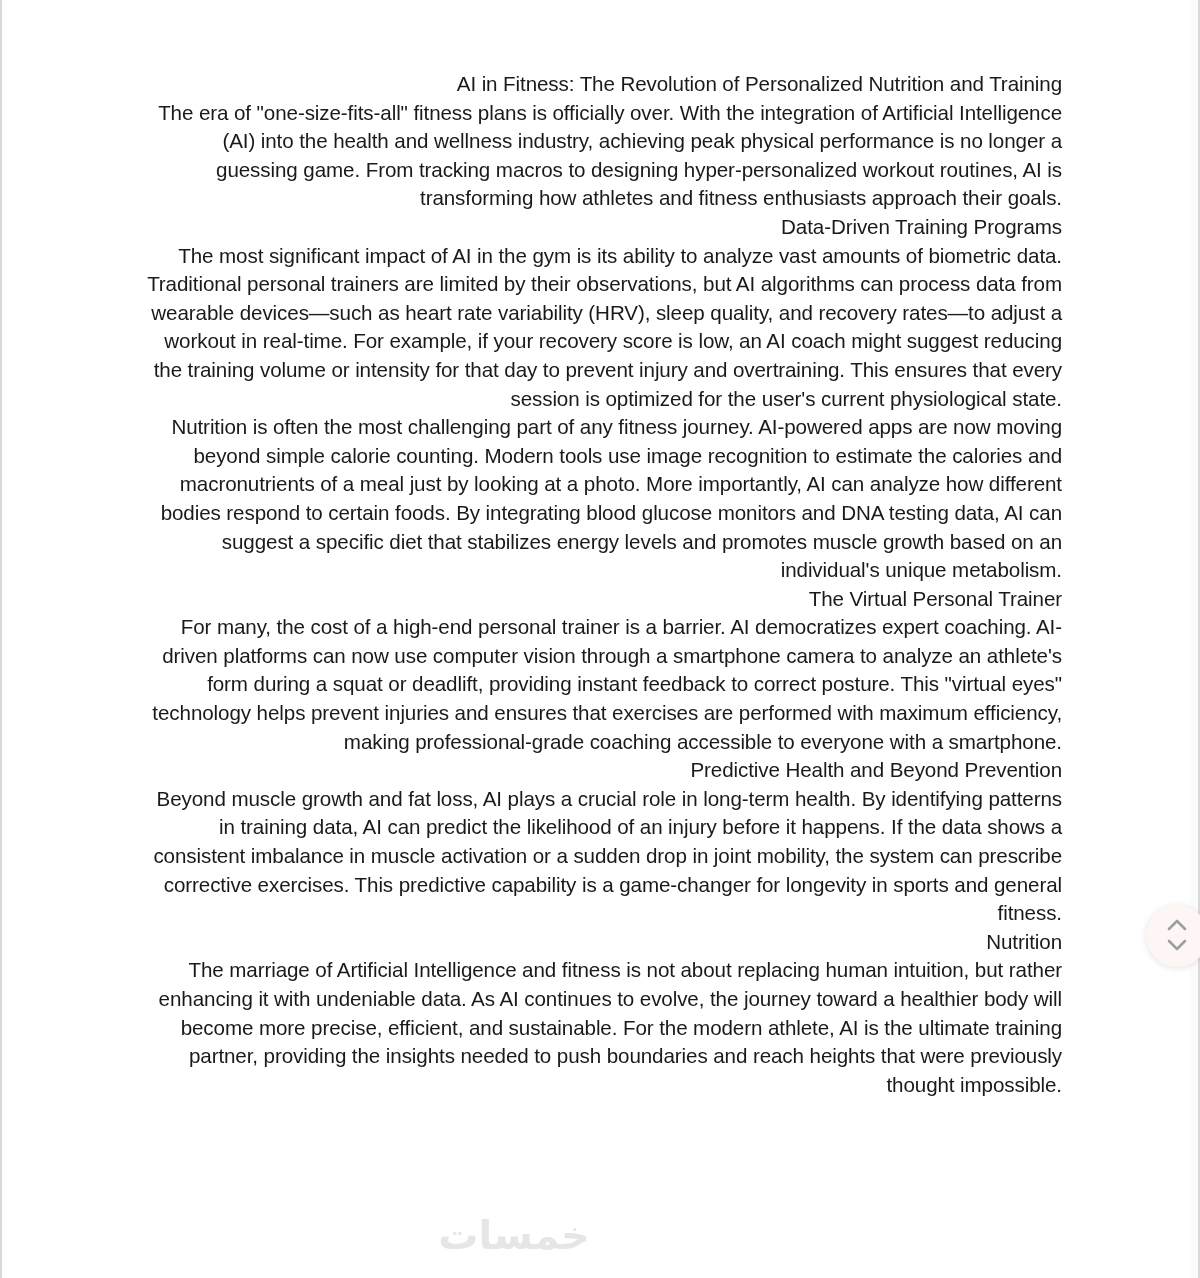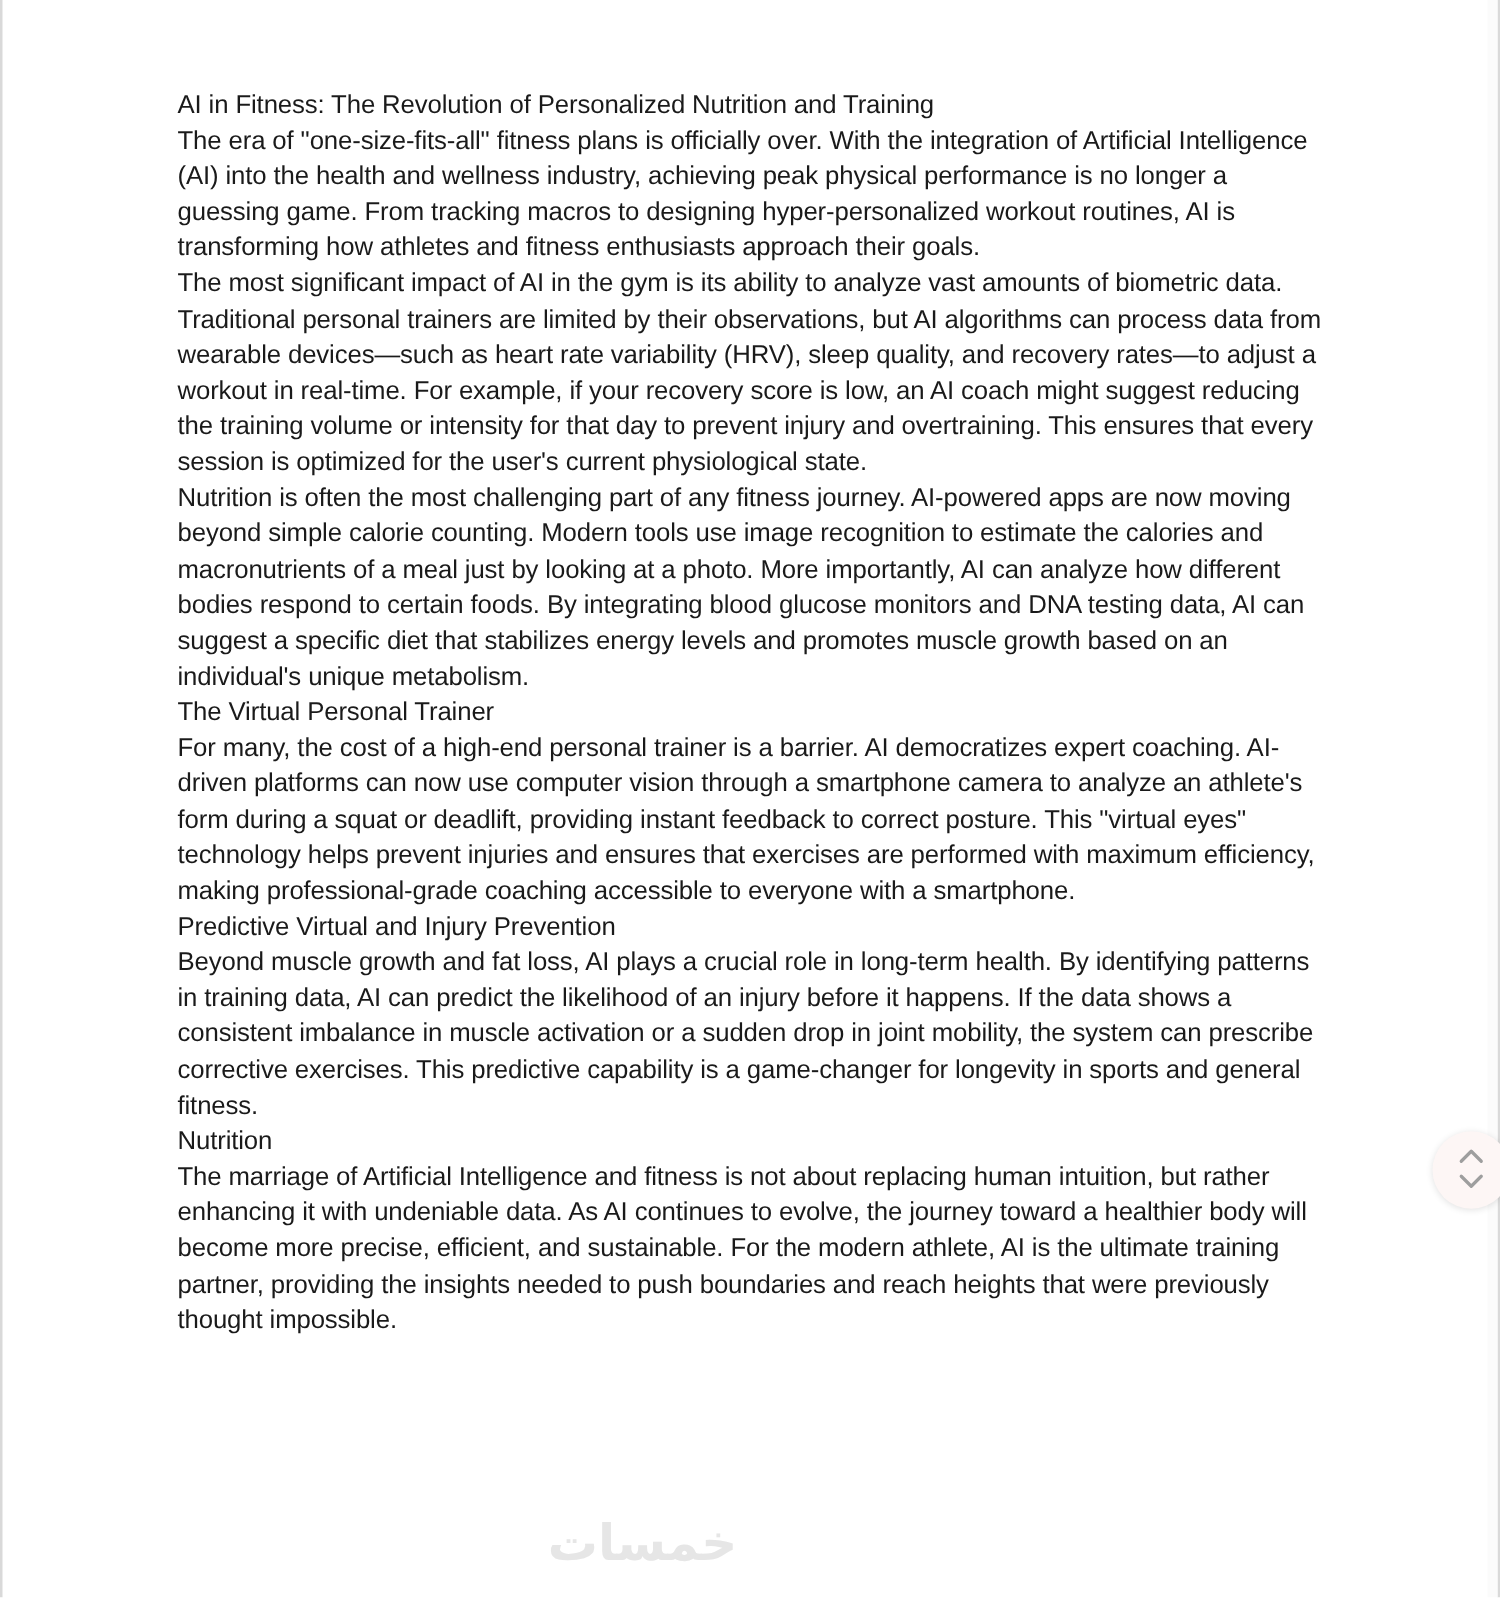--- a/index.html
+++ b/index.html
@@ -34,20 +34,21 @@
       left: 142px;
       top: 70px;
       width: 920px;
       font-size: 20.6px;
       line-height: 28.6px;
       letter-spacing: -0.1px;
     }
     .article p {
       margin: 0;
       padding: 0;
+      text-align: right;
     }
     .watermark {
       position: absolute;
       left: 0;
       width: 1028px;
       top: 1212px;
       text-align: center;
       font-family: "DejaVu Sans", sans-serif;
       font-size: 40px;
       font-weight: bold;
@@ -78,28 +79,29 @@
 </head>
 <body>
 
 <div class="page-frame"></div>
 <div class="right-gutter"></div>
 
 <article class="article">
   <p>AI in Fitness: The Revolution of Personalized Nutrition and Training</p>
   <p>The era of "one-size-fits-all" fitness plans is officially over. With the integration of Artificial Intelligence (AI) into the health and wellness industry, achieving peak physical performance is no longer a guessing game. From tracking macros to designing hyper-personalized workout routines, AI is transforming how athletes and fitness enthusiasts approach their goals.</p>
 
+  <p>Data-Driven Training Programs</p>
   <p>The most significant impact of AI in the gym is its ability to analyze vast amounts of biometric data. Traditional personal trainers are limited by their observations, but AI algorithms can process data from wearable devices—such as heart rate variability (HRV), sleep quality, and recovery rates—to adjust a workout in real-time. For example, if your recovery score is low, an AI coach might suggest reducing the training volume or intensity for that day to prevent injury and overtraining. This ensures that every session is optimized for the user's current physiological state.</p>
 
   <p>Nutrition is often the most challenging part of any fitness journey. AI-powered apps are now moving beyond simple calorie counting. Modern tools use image recognition to estimate the calories and macronutrients of a meal just by looking at a photo. More importantly, AI can analyze how different bodies respond to certain foods. By integrating blood glucose monitors and DNA testing data, AI can suggest a specific diet that stabilizes energy levels and promotes muscle growth based on an individual's unique metabolism.</p>
 
   <p>The Virtual Personal Trainer</p>
   <p>For many, the cost of a high-end personal trainer is a barrier. AI democratizes expert coaching. AI-driven platforms can now use computer vision through a smartphone camera to analyze an athlete's form during a squat or deadlift, providing instant feedback to correct posture. This "virtual eyes" technology helps prevent injuries and ensures that exercises are performed with maximum efficiency, making professional-grade coaching accessible to everyone with a smartphone.</p>
 
-  <p>Predictive Virtual and Injury Prevention</p>
+  <p>Predictive Health and Beyond Prevention</p>
   <p>Beyond muscle growth and fat loss, AI plays a crucial role in long-term health. By identifying patterns in training data, AI can predict the likelihood of an injury before it happens. If the data shows a consistent imbalance in muscle activation or a sudden drop in joint mobility, the system can prescribe corrective exercises. This predictive capability is a game-changer for longevity in sports and general fitness.</p>
 
   <p>Nutrition</p>
   <p>The marriage of Artificial Intelligence and fitness is not about replacing human intuition, but rather enhancing it with undeniable data. As AI continues to evolve, the journey toward a healthier body will become more precise, efficient, and sustainable. For the modern athlete, AI is the ultimate training partner, providing the insights needed to push boundaries and reach heights that were previously thought impossible.</p>
 </article>
 
 <div class="watermark">خمسات</div>
 
 <div class="scroll-nav">
   <svg class="chev chev-up" viewBox="0 0 22 14">

